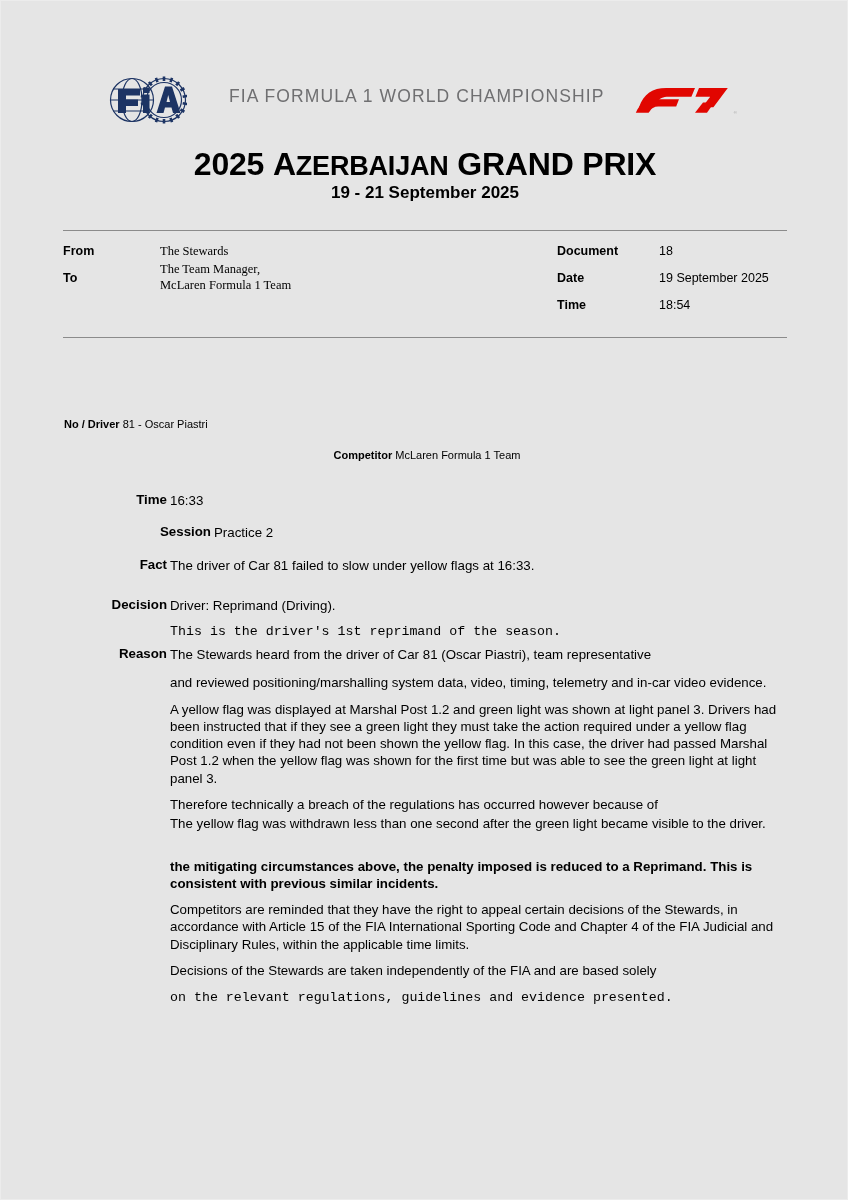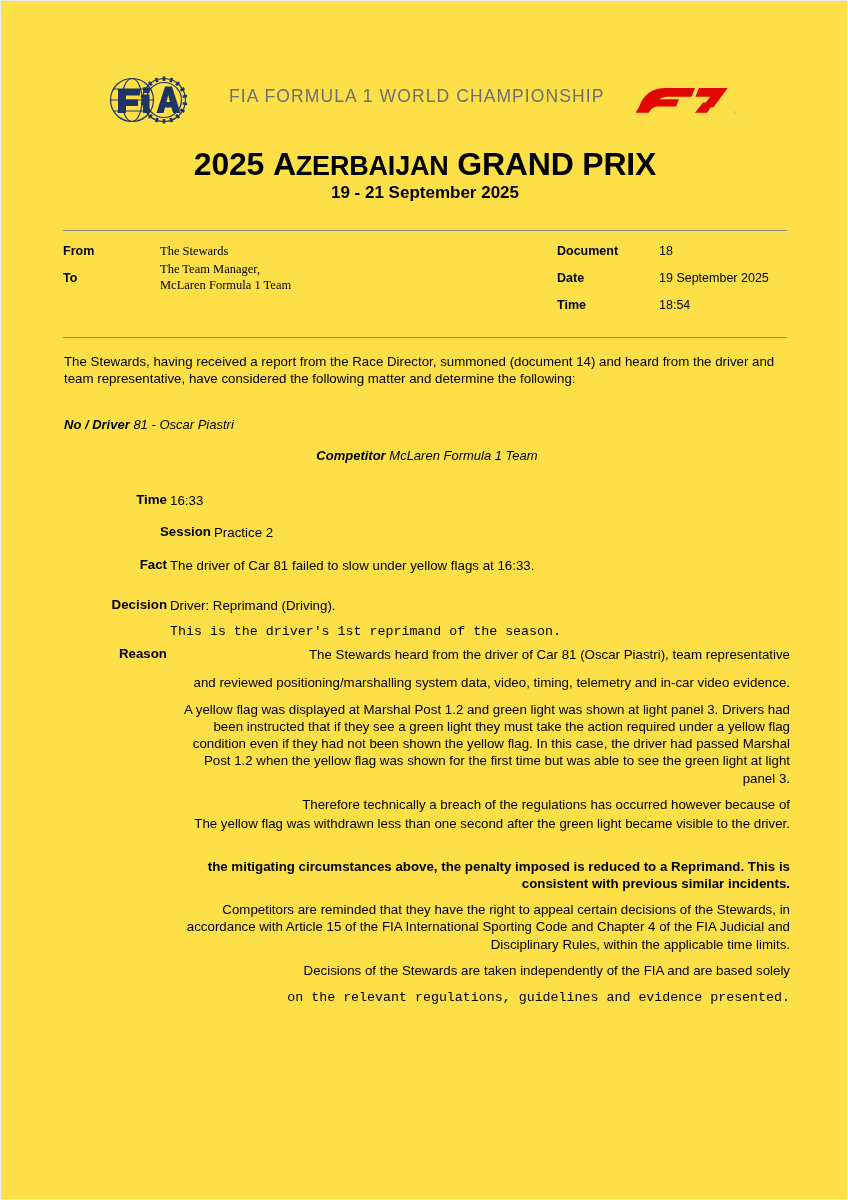--- a/index.html
+++ b/index.html
@@ -12,21 +12,21 @@
     height: 1200px;
     font-family: "Liberation Sans", sans-serif;
     color: #000000;
     overflow: hidden;
   }
 
   .page {
     position: relative;
     width: 848px;
     height: 1200px;
-    background: #fde047;
+    background: #e5e5e5;
     box-sizing: border-box;
     border: 1px solid #ececec;
   }
 
   
   .header-bar {
     position: absolute;
     left: 0;
     top: 68px;
     width: 848px;
@@ -146,23 +146,22 @@
     top: 352px;
     width: 726px;
     font-size: 13.3px;
     line-height: 1.30;
   }
 
   .kv-line {
     position: absolute;
     left: 63px;
     width: 726px;
-    font-size: 13px;
+    font-size: 11px;
     line-height: 1.3;
-    font-style: italic;
   }
   .kv-line b { font-weight: bold; }
   .kv-driver { top: 416px; }
   .kv-competitor { top: 447px; text-align: center; }
 
   
   .details {
     position: absolute;
     left: 0px;
     top: 491px;
@@ -195,21 +194,21 @@
 
   .row-time        { height: 32px; }
   .row-session     { height: 33px; margin-left: 44px; }
   .row-fact        { height: 40px; }
   .row-infringe    { height: 49px; }
   .row-decision    { height: 49px; }
   .row-reason      { height: auto; }
 
   .row-infringe .dval { line-height: 1.32; }
 
-  .reason-p { margin: 0 0 8px 0; text-align: right; }
+  .reason-p { margin: 0 0 8px 0; }
   .reason-p.tight { margin-bottom: 2px; }
   .reason-gap { margin-top: 17px; }
 </style>
 </head>
 <body>
 
 <div class="page">
 
   <div class="header-bar">
 
@@ -339,21 +338,20 @@
         <span class="meta-label">Date</span>
         <span class="meta-value">19 September 2025</span>
       </div>
       <div class="meta-row">
         <span class="meta-label">Time</span>
         <span class="meta-value">18:54</span>
       </div>
     </div>
   </div>
 
-  <div class="intro">The Stewards, having received a report from the Race Director, summoned (document 14) and heard from the driver and team representative, have considered the following matter and determine the following:</div>
 
   <div class="kv-line kv-driver">
     <b>No / Driver</b>
     <span>81 - Oscar Piastri</span>
   </div>
   <div class="kv-line kv-competitor">
     <b>Competitor</b>
     <span>McLaren Formula 1 Team</span>
   </div>
 

